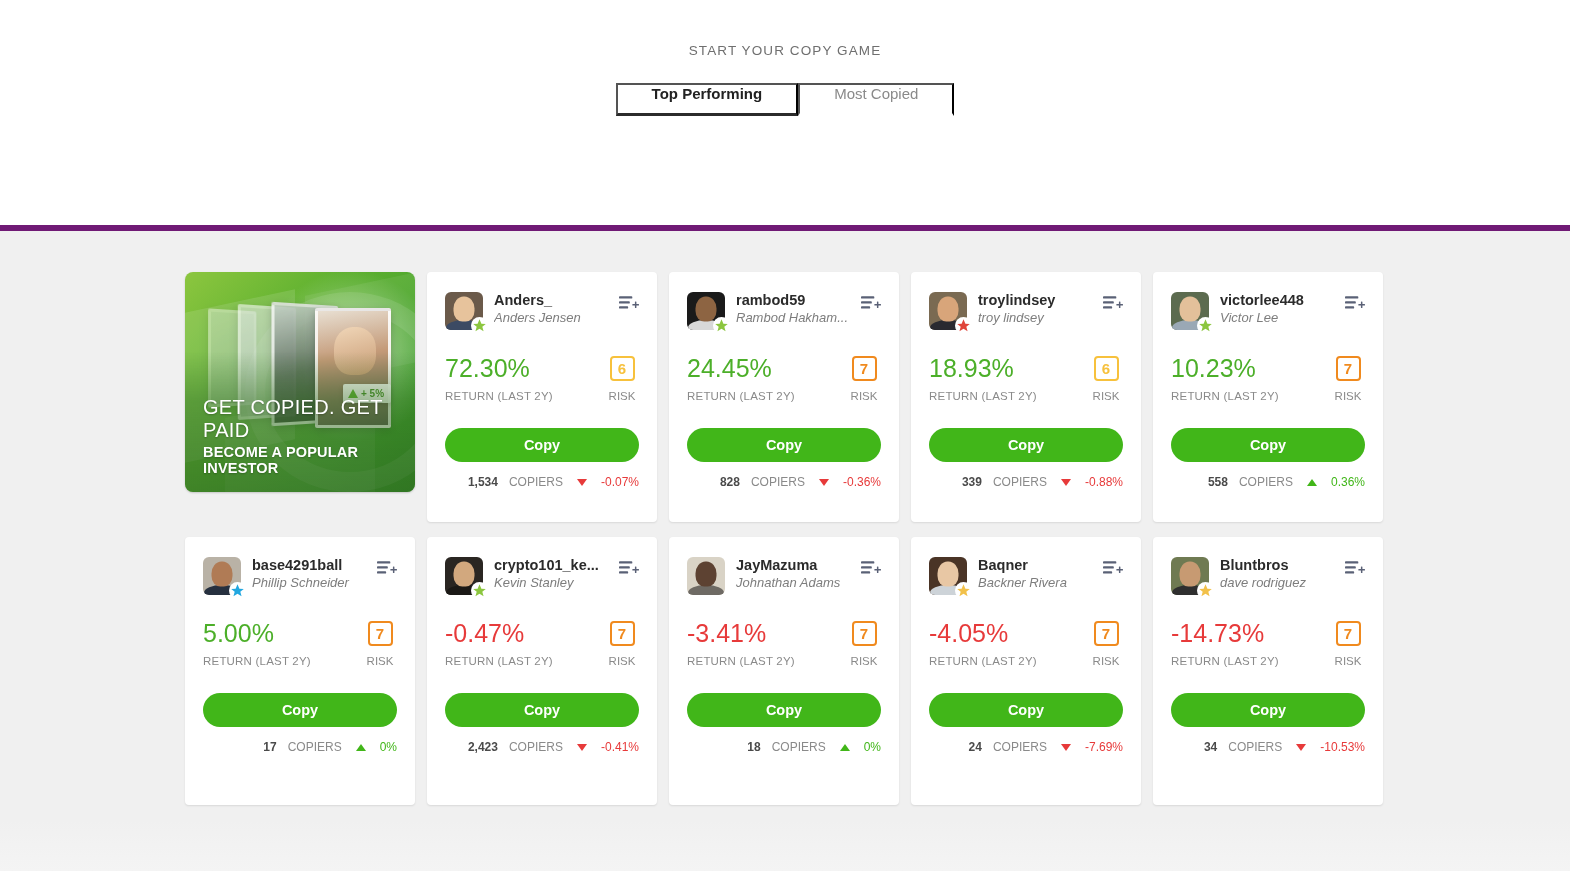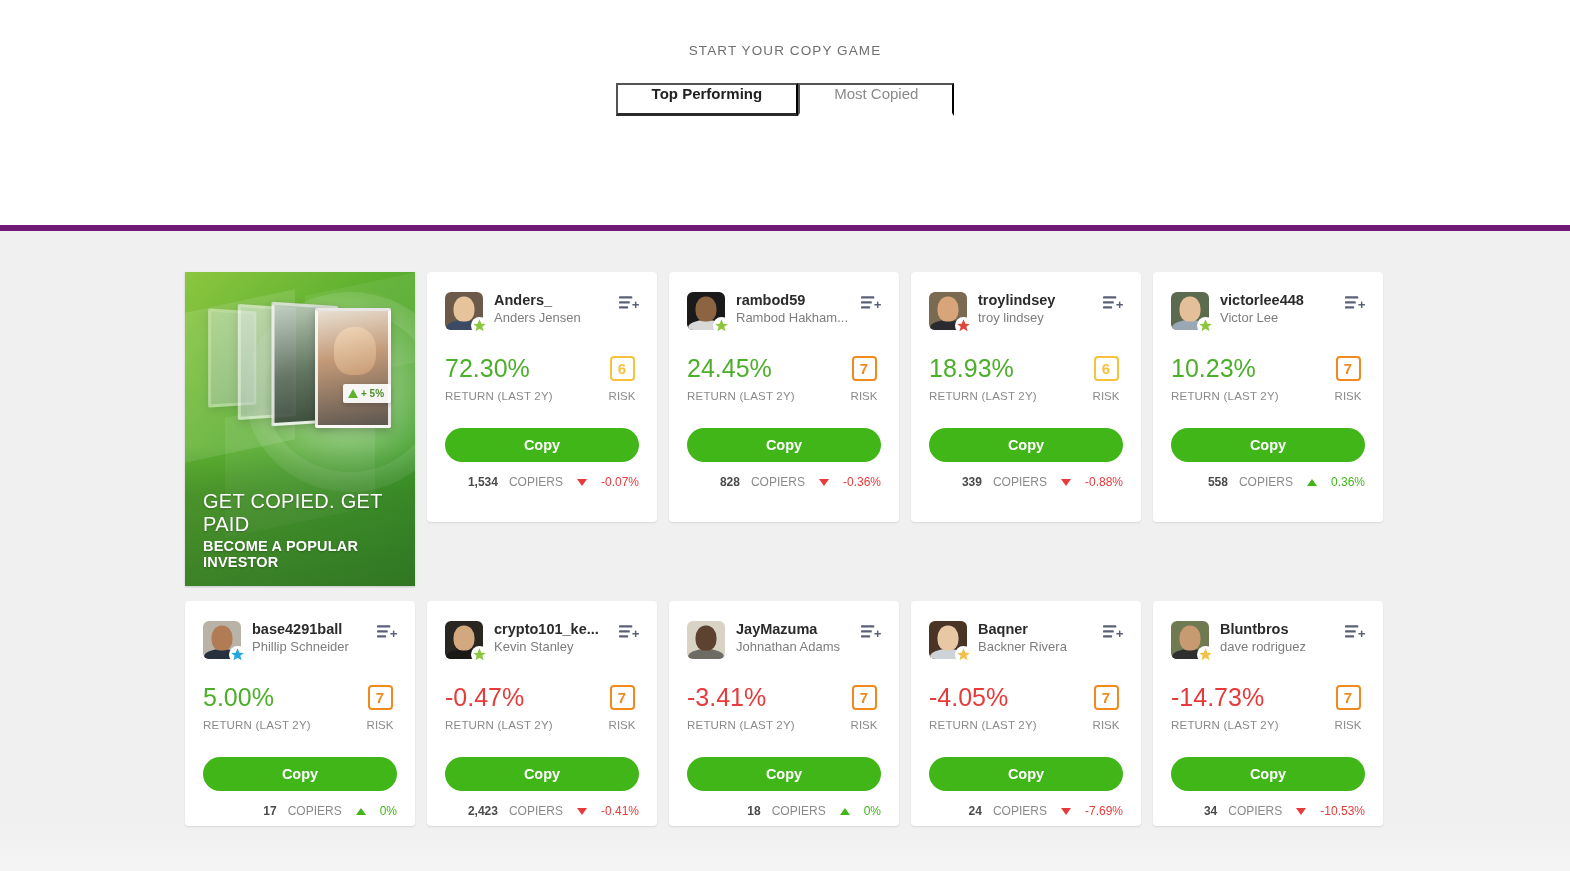--- a/index.html
+++ b/index.html
@@ -73,22 +73,22 @@
     display: grid;
     grid-template-columns: repeat(5, 230px);
     column-gap: 12px;
     row-gap: 15px;
   }
 
   
   .promo {
     grid-row: 1;
     grid-column: 1;
-    height: 314px;
-    border-radius: 0;
+    height: 220px;
+    border-radius: 8px;
     overflow: hidden;
     position: relative;
     background:
       radial-gradient(circle at 72% 38%, rgba(255,255,255,0.55) 0%, rgba(255,255,255,0) 40%),
       linear-gradient(135deg, #8cc63f 0%, #5fb130 35%, #3f9e2a 75%, #2f8a22 100%);
     box-shadow: 0 1px 2px rgba(0,0,0,0.18);
     cursor: pointer;
     padding-left: 8px;
   }
   .promo .shard {
@@ -154,21 +154,21 @@
   
   .card {
     background: #ffffff;
     border-radius: 4px;
     height: 250px;
     padding: 20px 18px 0 18px;
     position: relative;
     box-shadow: 0 1px 2px rgba(0,0,0,0.10);
     cursor: pointer;
   }
-  .card.short { height: 225px; }
+  .card.short { height: 268px; }
   .card-top { display: flex; align-items: flex-start; }
   .avatar-wrap { position: relative; width: 38px; height: 38px; flex: 0 0 38px; }
   .avatar {
     width: 38px; height: 38px; border-radius: 6px;
     background-size: cover; background-position: center;
     overflow: hidden; position: relative;
   }
   .av-face {
     position: absolute; left: 50%; top: 46%; transform: translate(-50%,-50%);
     width: 21px; height: 25px; border-radius: 48% 48% 42% 42%;
@@ -184,21 +184,21 @@
     background: #ffffff; border-radius: 50%;
   }
   .star svg { width: 15px; height: 15px; display: block; }
   .names { margin-left: 11px; flex: 1; min-width: 0; }
   .uname {
     font-size: 14.5px; font-weight: bold; color: #2b2b2b;
     white-space: nowrap; overflow: hidden; text-overflow: ellipsis;
   }
   .fullname {
     font-size: 13px; color: #7d7d7d; margin-top: 2px;
-    white-space: nowrap; overflow: hidden; text-overflow: ellipsis;
+    white-space: nowrap; overflow: hidden; text-overflow: ellipsis; font-style: italic;
   }
   .list-icon {
     flex: 0 0 auto; margin-left: 6px; padding-top: 3px;
     display: flex; align-items: flex-start;
   }
   .list-icon svg { width: 20px; height: 16px; display: block; }
 
   .stats { display: flex; align-items: flex-start; margin-top: 26px; }
   .stat-left { flex: 1; }
   .ret {

